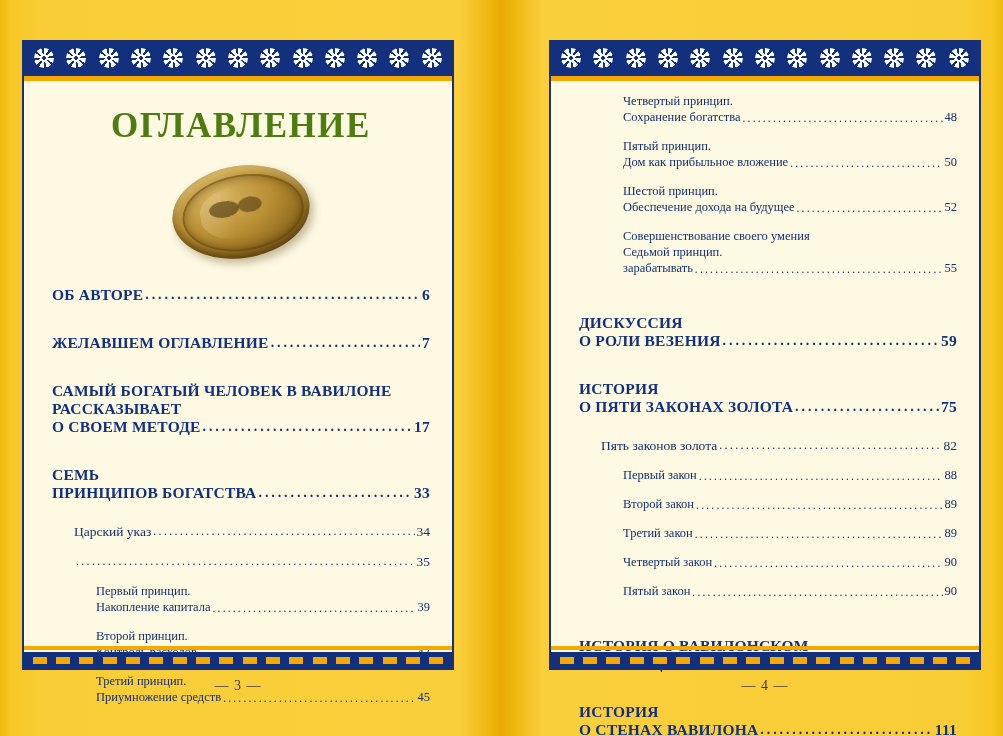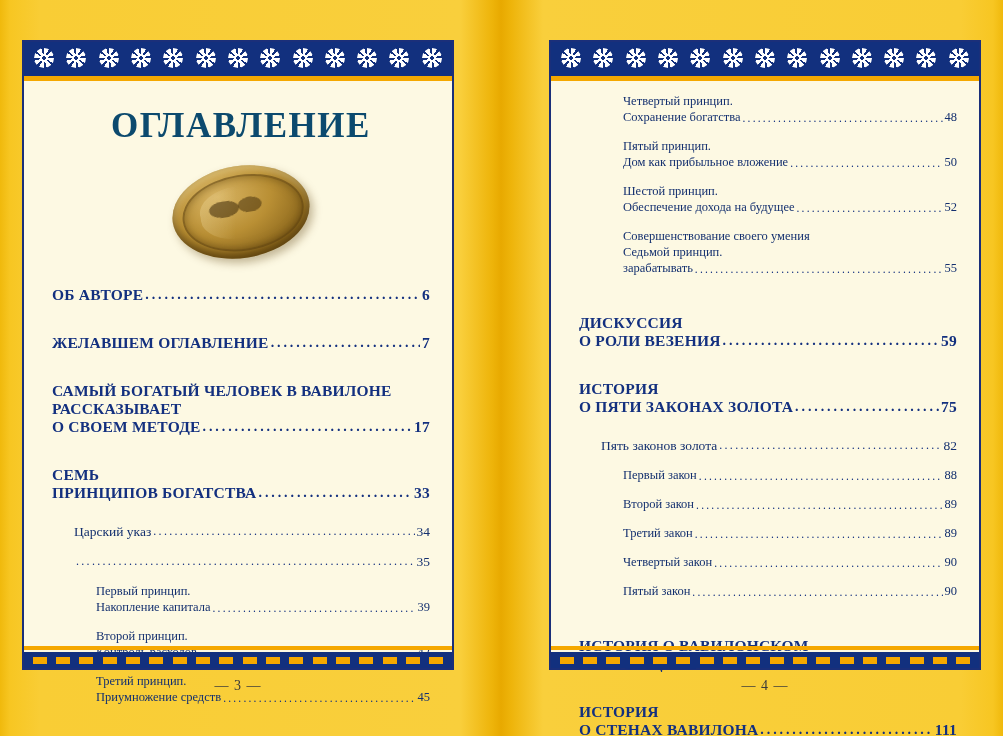--- a/index.html
+++ b/index.html
@@ -124,21 +124,21 @@
   .page-body {
     position: absolute;
     left: 28px;
     right: 22px;
     top: 52px;
     bottom: 28px;
   }
 
   .toc-title {
     text-align: center;
-    color: #0c4a6e;
+    color: #4d7c0f;
     font-size: 35px;
     font-weight: bold;
     letter-spacing: 1.5px;
     margin: 12px 0 0 0;
     font-family: "Liberation Serif", serif;
   }
 
   .coin-wrap {
     display: flex;
     justify-content: center;

